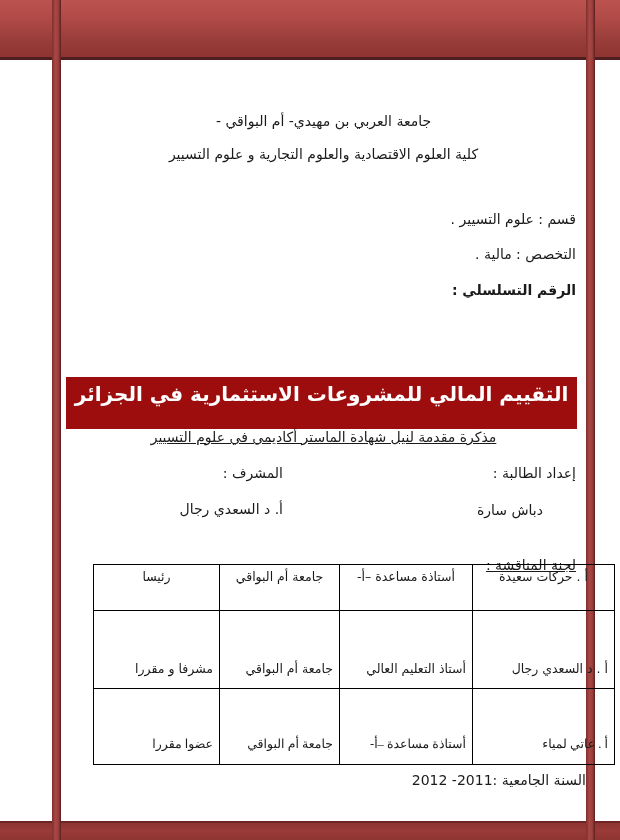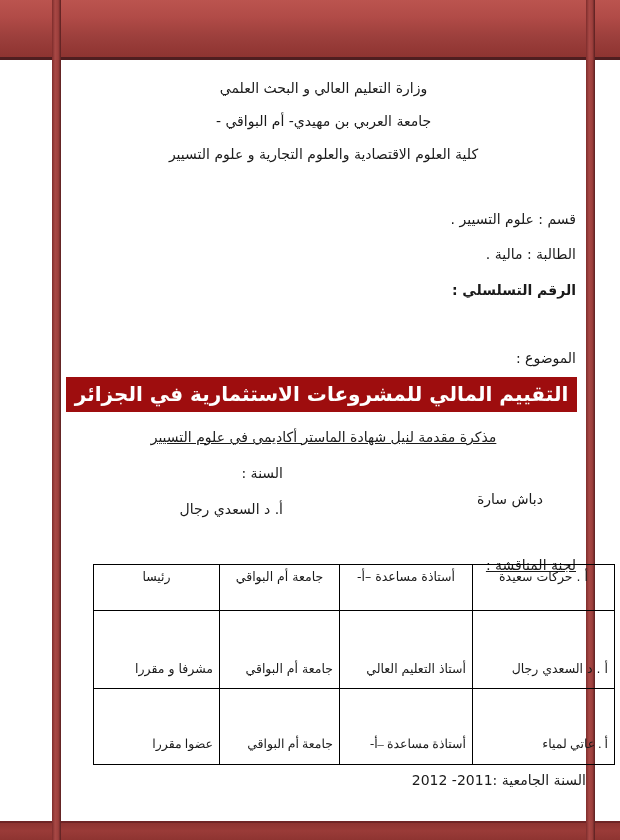--- a/index.html
+++ b/index.html
@@ -37,27 +37,27 @@
   .center-line{text-align:center;font-size:14px;white-space:nowrap;}
   .right-line{text-align:right;font-size:14px;padding-left:0;padding-right:10px;white-space:nowrap;}
   .ministry{top:20px;}
   .university{top:53px;}
   .faculty{top:86px;}
   .dept{top:151px;}
   .spec{top:186px;}
   .serial{top:222px;font-weight:bold;}
   .subject{top:290px;}
   .banner{
-    position:absolute;top:317px;left:5px;width:511px;height:35px;overflow:hidden;
+    position:absolute;top:317px;left:5px;width:511px;height:52px;overflow:hidden;
     background:#9e0d0e;color:#ffffff;
     font-size:20px;font-weight:bold;text-align:center;line-height:35px;white-space:nowrap;
   }
   .subtitle{top:369px;text-align:center;font-size:14px;white-space:nowrap;text-decoration:underline;}
   .prepared{top:405px;}
-  .student{top:431px;padding-right:43px;padding-left:12px;}
+  .student{top:442px;padding-right:43px;padding-left:12px;}
   .sup-label{position:absolute;top:405px;left:110px;width:112px;text-align:right;font-size:14px;white-space:nowrap;}
   .sup-name{position:absolute;top:441px;left:95px;width:127px;text-align:right;font-size:14px;white-space:nowrap;}
   .committee-label{top:497px;text-decoration:underline;}
   table.committee{
     position:absolute;top:504px;left:32px;width:469px;
     border-collapse:collapse;direction:rtl;table-layout:fixed;
   }
   table.committee td{
     border:1px solid #000000;
     font-size:12.5px;text-align:right;
@@ -75,34 +75,33 @@
 </head>
 <body>
 
 <div class="band-top"></div>
 <div class="band-bottom"></div>
 <div class="bar-vert bar-left"></div>
 <div class="bar-vert bar-right"></div>
 
 <div class="content">
 
-  <div class="abs center-line ministry">وزارة التعليم العالي و البحث العلمي</div>
   <div class="abs center-line university">جامعة العربي بن مهيدي- أم البواقي -</div>
   <div class="abs center-line faculty">كلية العلوم الاقتصادية والعلوم التجارية و علوم التسيير</div>
 
   <div class="abs right-line dept">قسم : علوم التسيير .</div>
-  <div class="abs right-line spec">الطالبة : مالية .</div>
+  <div class="abs right-line spec">التخصص : مالية .</div>
   <div class="abs right-line serial">الرقم التسلسلي :</div>
-  <div class="abs right-line subject">الموضوع :</div>
 
   <div class="banner">التقييم المالي للمشروعات الاستثمارية في الجزائر</div>
 
   <div class="abs subtitle">مذكرة مقدمة لنيل شهادة الماستر أكاديمي في علوم التسيير</div>
 
-  <div class="sup-label">السنة :</div>
+  <div class="abs right-line prepared">إعداد الطالبة :</div>
+  <div class="sup-label">المشرف :</div>
   <div class="abs right-line student">دباش سارة</div>
   <div class="sup-name">أ. د  السعدي رجال</div>
 
   <div class="abs right-line committee-label">لجنة المناقشة :</div>
 
   <table class="committee">
     <tbody>
       <tr>
         <td>أ . حركات سعيدة</td>
         <td>أستاذة مساعدة –أ-</td>

